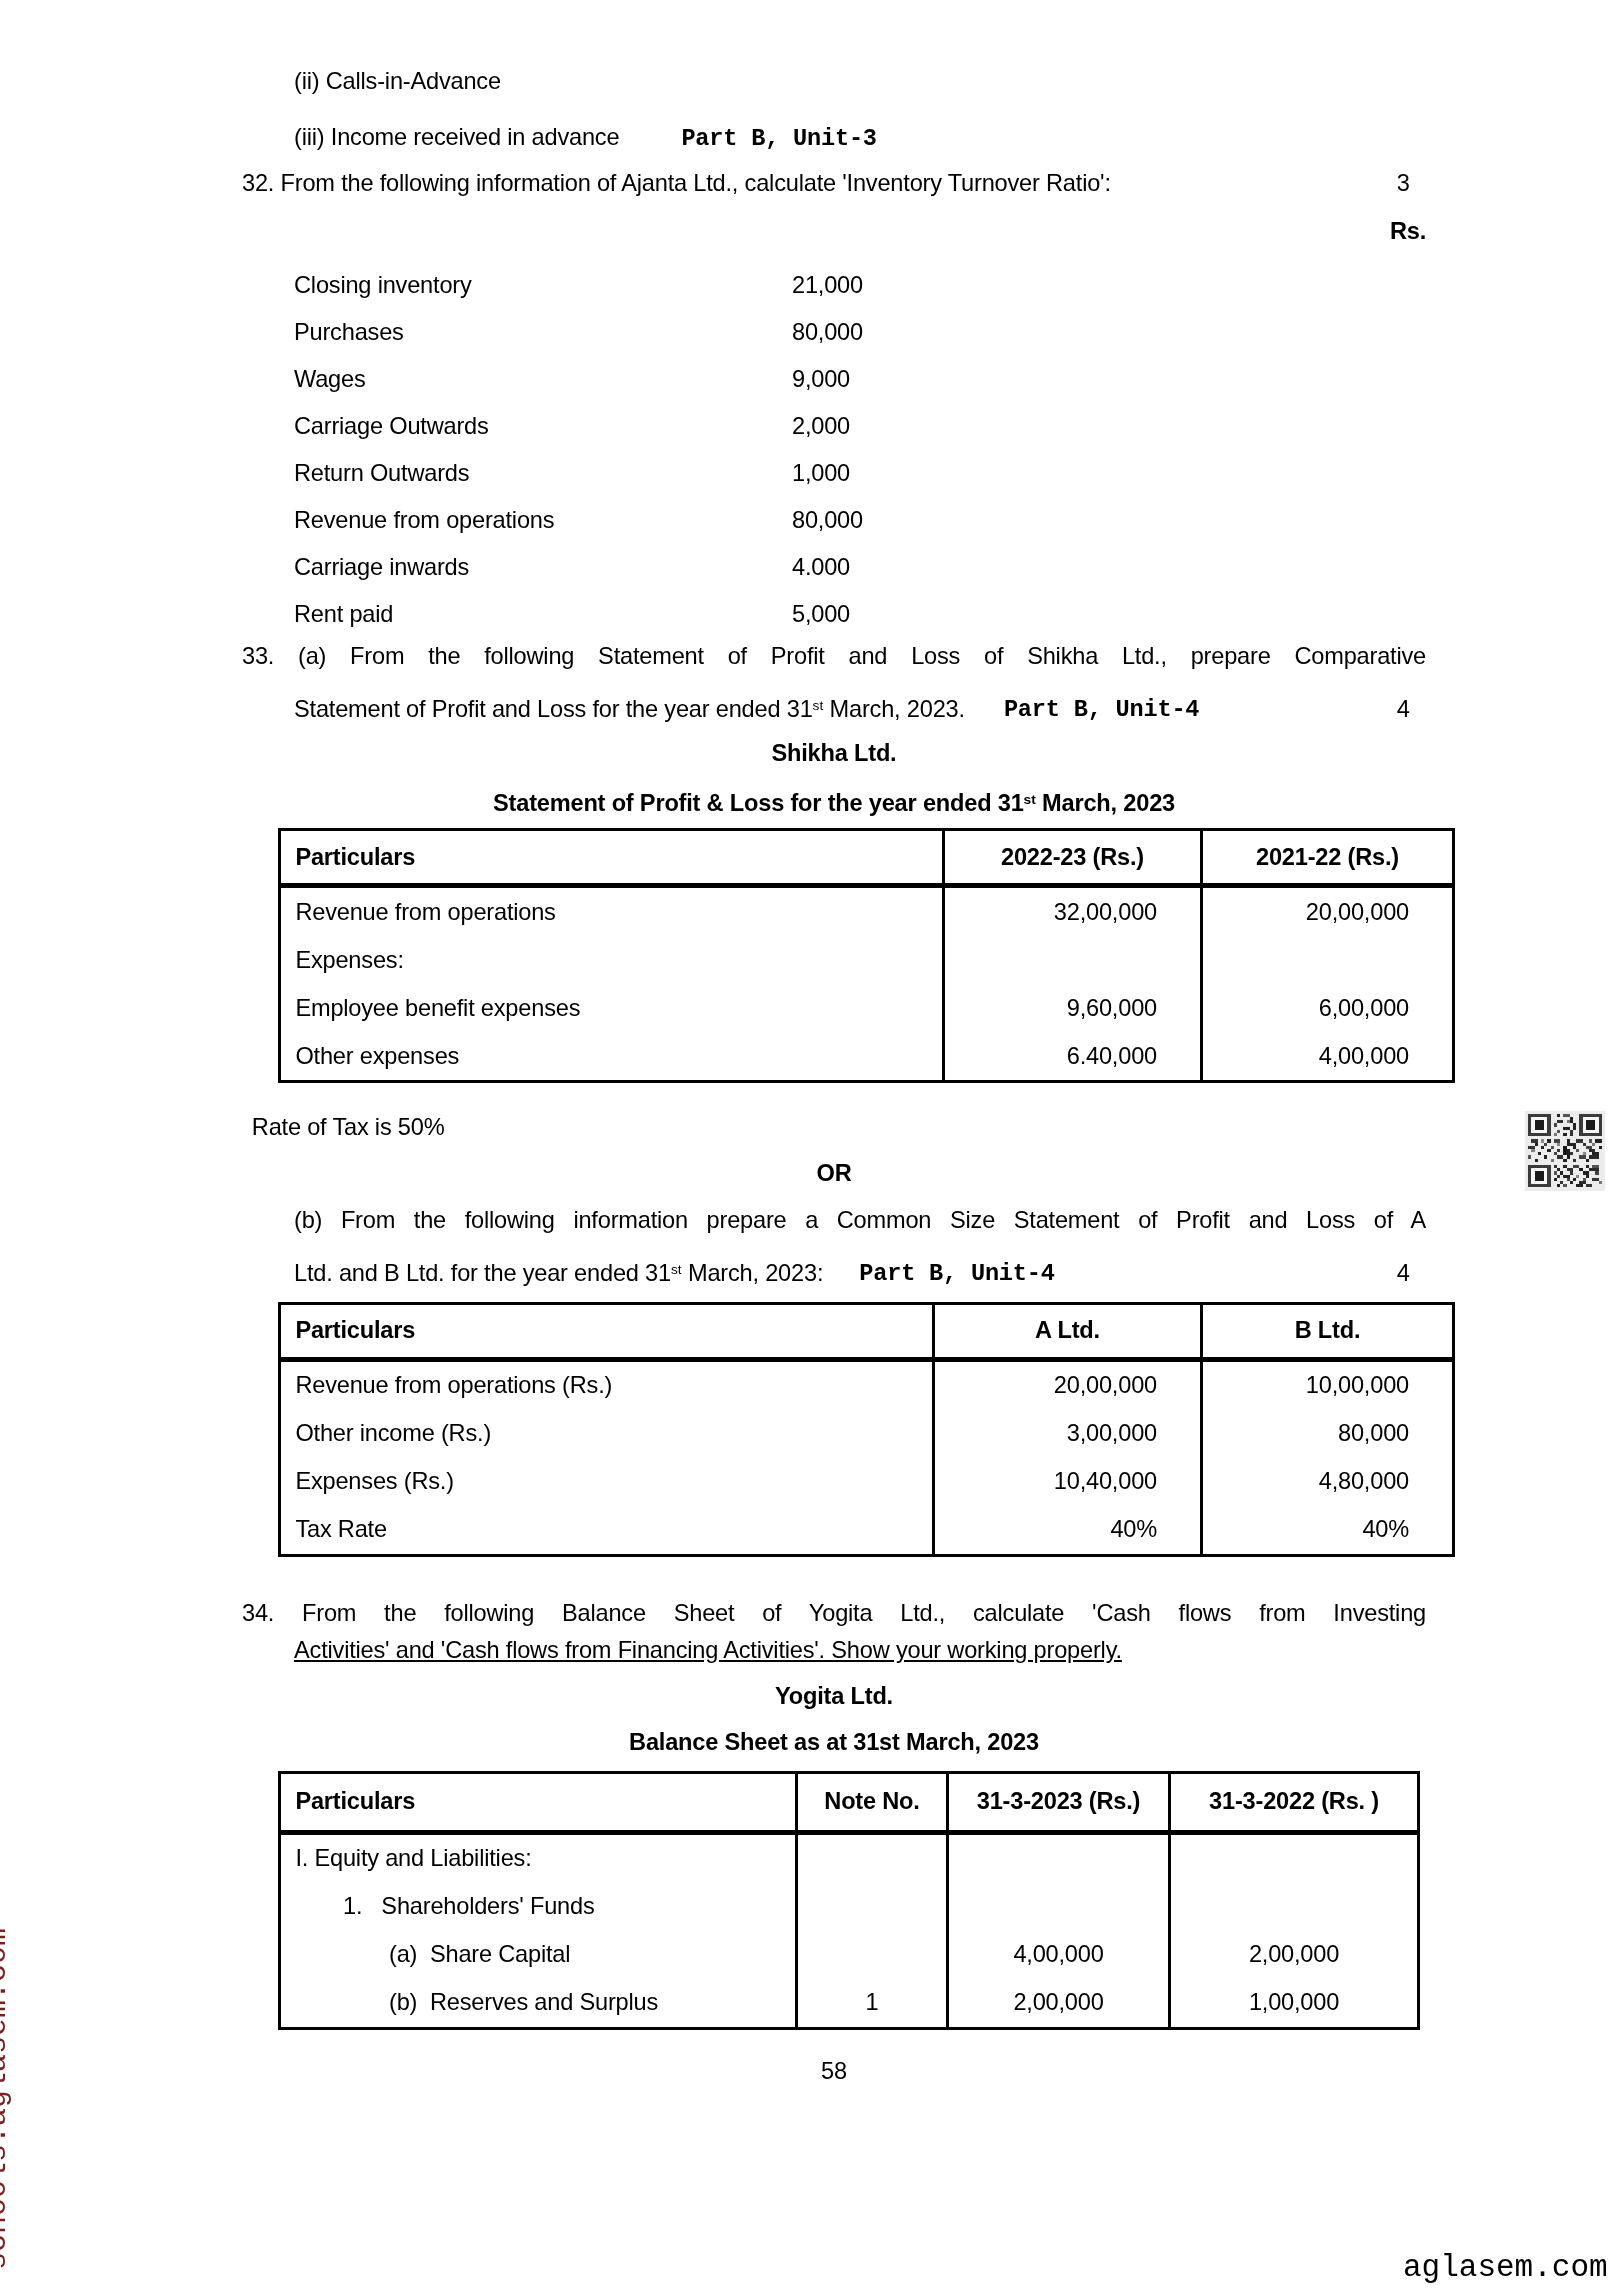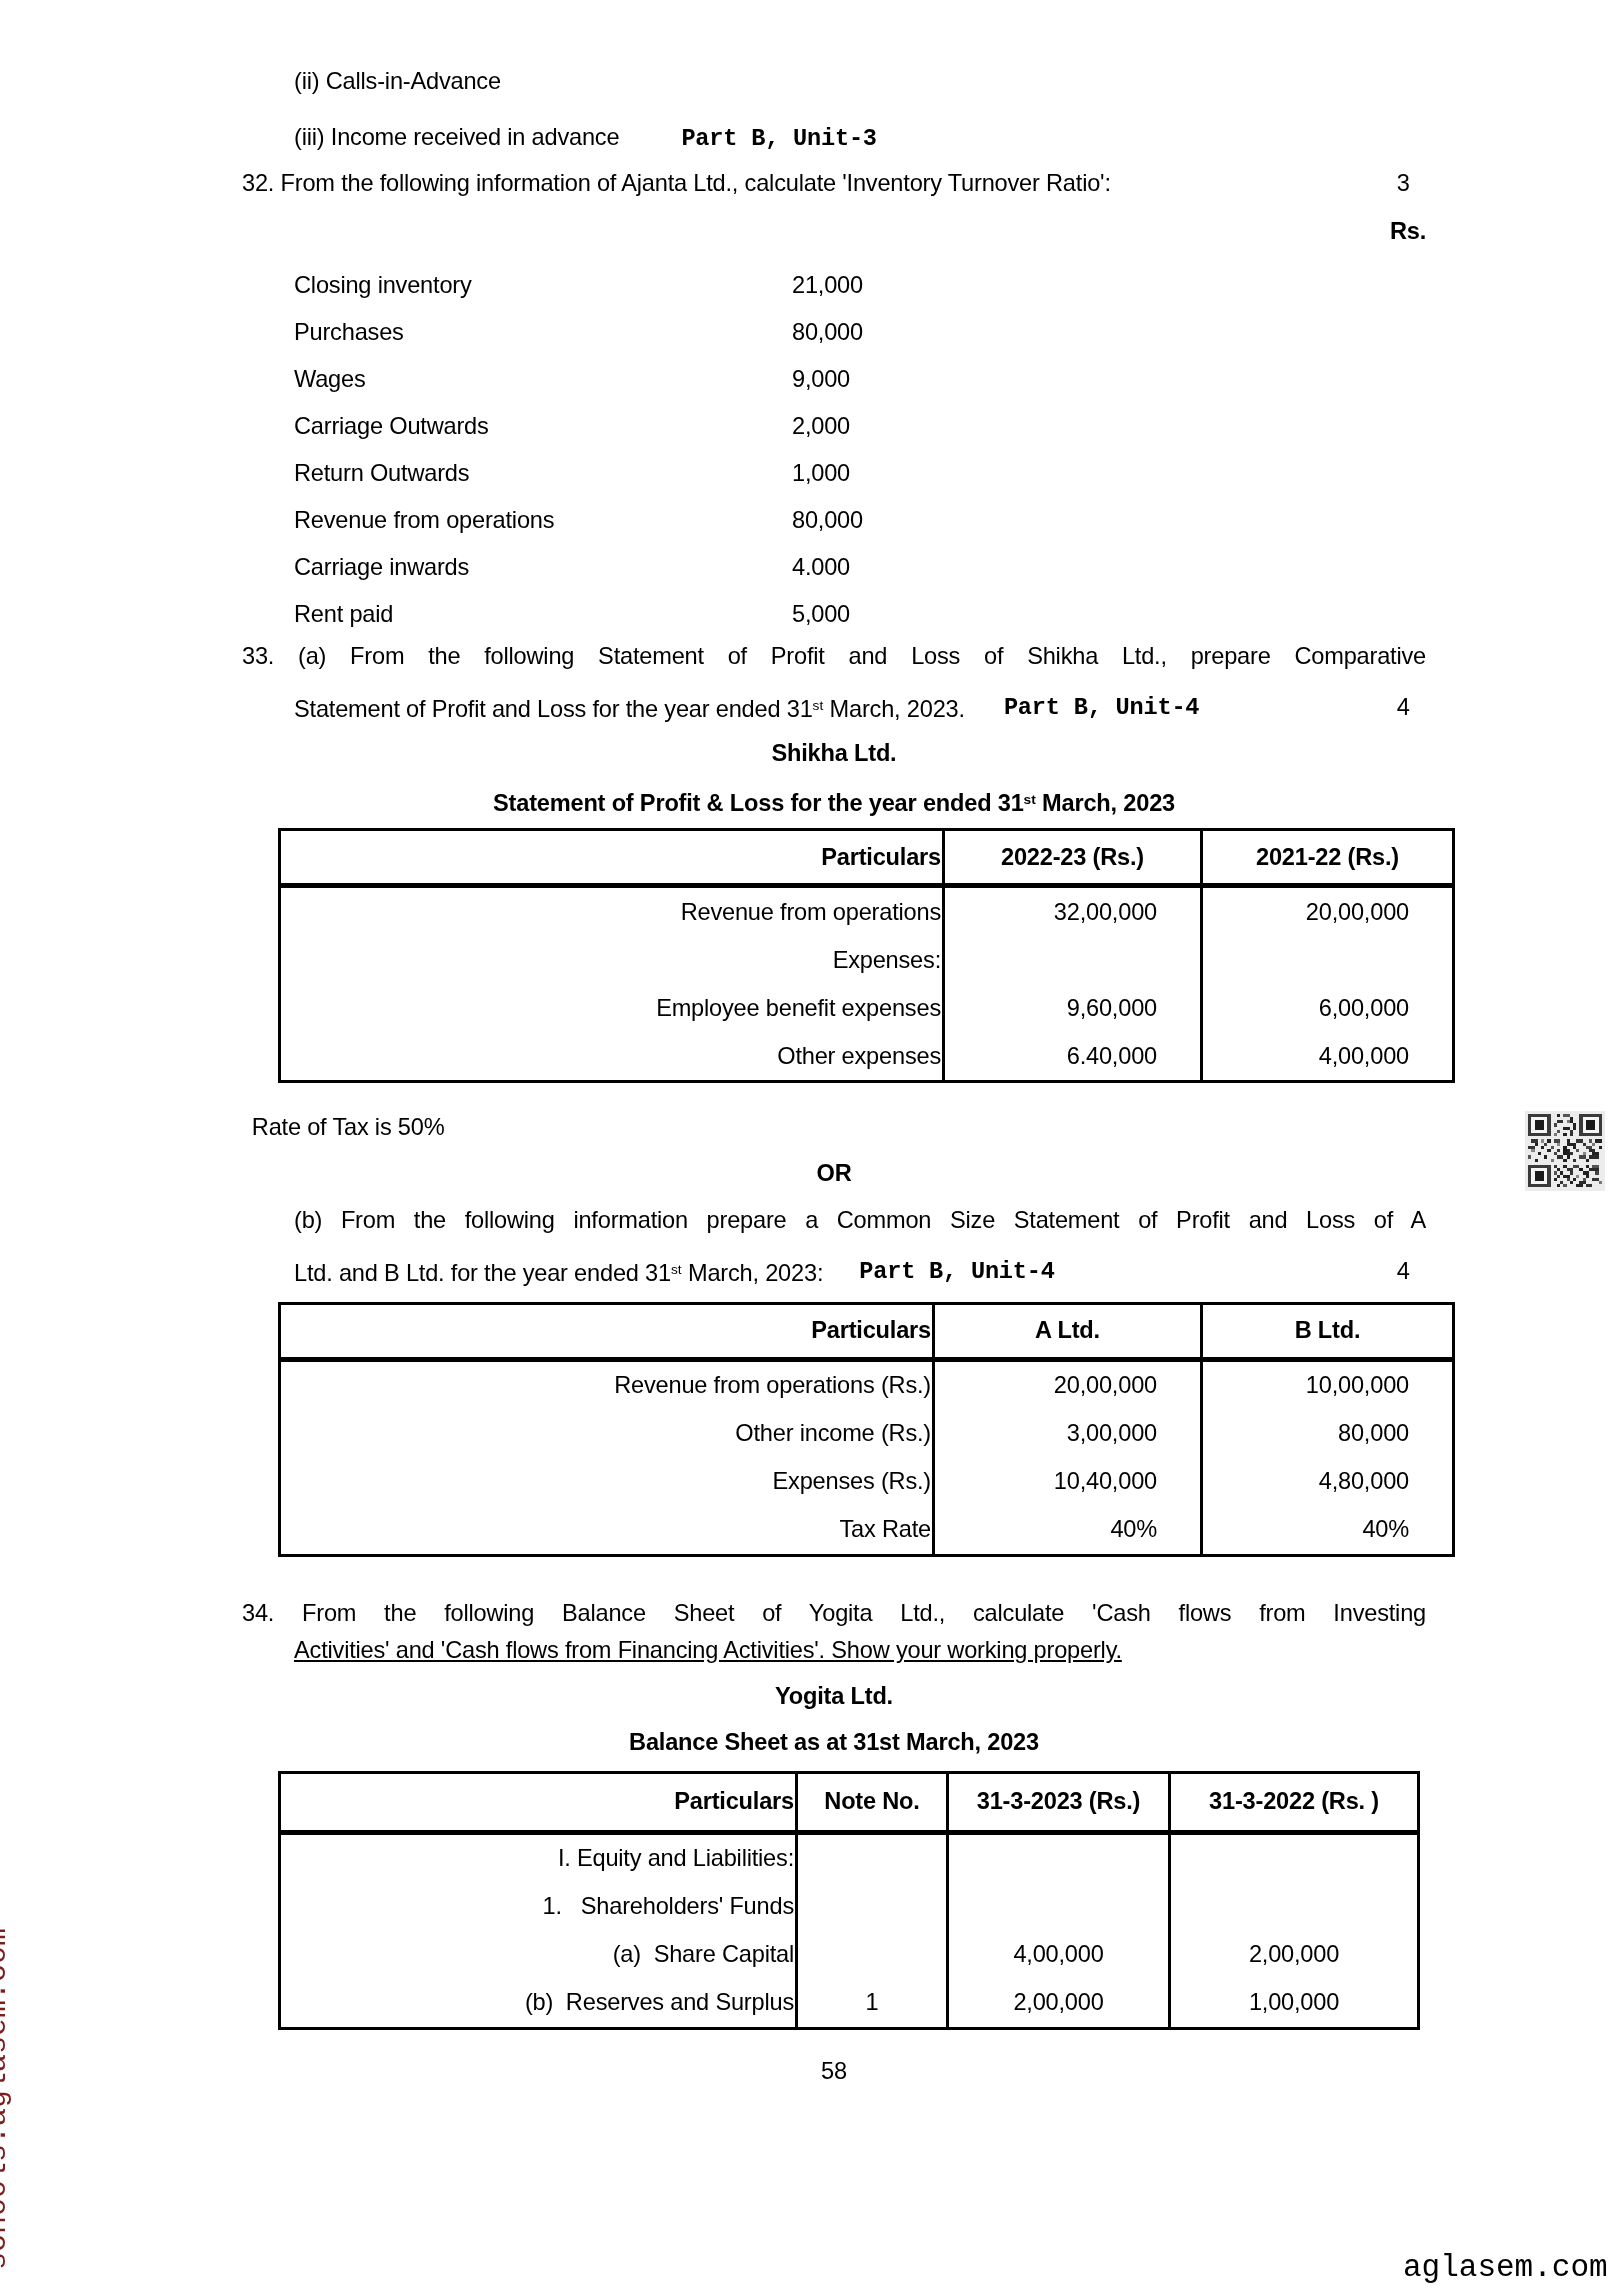--- a/index.html
+++ b/index.html
@@ -7,36 +7,36 @@
     position:relative;width:1622px;height:2295px;background:#ffffff;
     font-family:"Liberation Sans",sans-serif;color:#000;overflow:hidden;
   }
   .content{
     position:absolute;left:242px;top:0;width:1184px;
     font-size:23.6px;line-height:31px;letter-spacing:-0.2px;
   }
   .pad-top{padding-top:66px;}
   .indent80{padding-left:52px;}
   .tag{font-weight:bold;white-space:nowrap;font-family:Liberation Mono, monospace;}
-  .flexline{display:flex;align-items:center;}
+  .flexline{display:flex;align-items:flex-end;}
   .marks{margin-left:auto;padding-right:16.4px;}
   .justify{text-align:justify;text-align-last:justify;}
   .hdr-center{text-align:center;font-weight:bold;}
   .rs-line{padding-left:550px;font-weight:bold;text-align:right;}
   .lrow{display:grid;grid-template-columns:550px 209px 1fr;height:47px;align-items:center;}
   .lrow .lbl{padding-left:52px;}
   sup.st{font-size:0.58em;vertical-align:0.5em;letter-spacing:0;}
   table{border-collapse:collapse;border:3.9px solid #000;margin-left:36px;font-size:23.6px;table-layout:fixed;}
   .t1,.t2{width:1175px;}
   .t3{width:1139px;}
   th,td{border-left:3.3px solid #000;border-right:3.3px solid #000;font-weight:normal;overflow:hidden;}
   thead th{border-bottom:5.2px solid #000;font-weight:bold;height:50px;vertical-align:middle;text-align:center;}
   .t3 thead th{height:54px;}
   tbody td{height:46px;vertical-align:middle;}
-  .plabel{padding-left:14.4px;text-align:right;white-space:pre-wrap;}
+  .plabel{padding-left:14.4px;text-align:left;white-space:pre-wrap;}
   .num{text-align:right;padding-right:43px;}
   .cnum{text-align:center;}
   .ind1{padding-left:62px;}
   .ind2{padding-left:108px;}
   .note-line{padding-left:9.8px;}
   .pagenum{margin-top:26px;text-align:center;}
   .sidebar{
     position:absolute;left:14.4px;bottom:25px;
     transform:rotate(-90deg);transform-origin:left bottom;
     font-family:"Liberation Mono",monospace;font-size:30px;letter-spacing:0;

